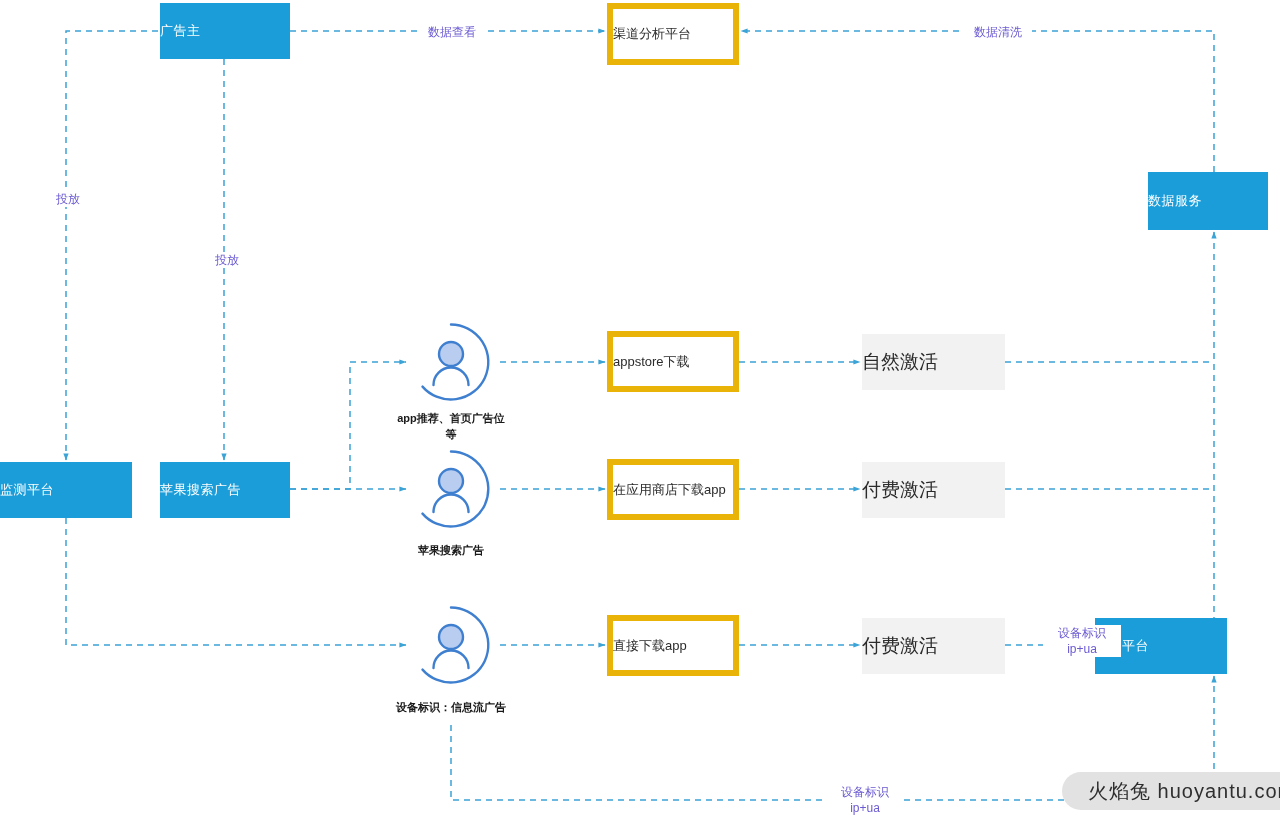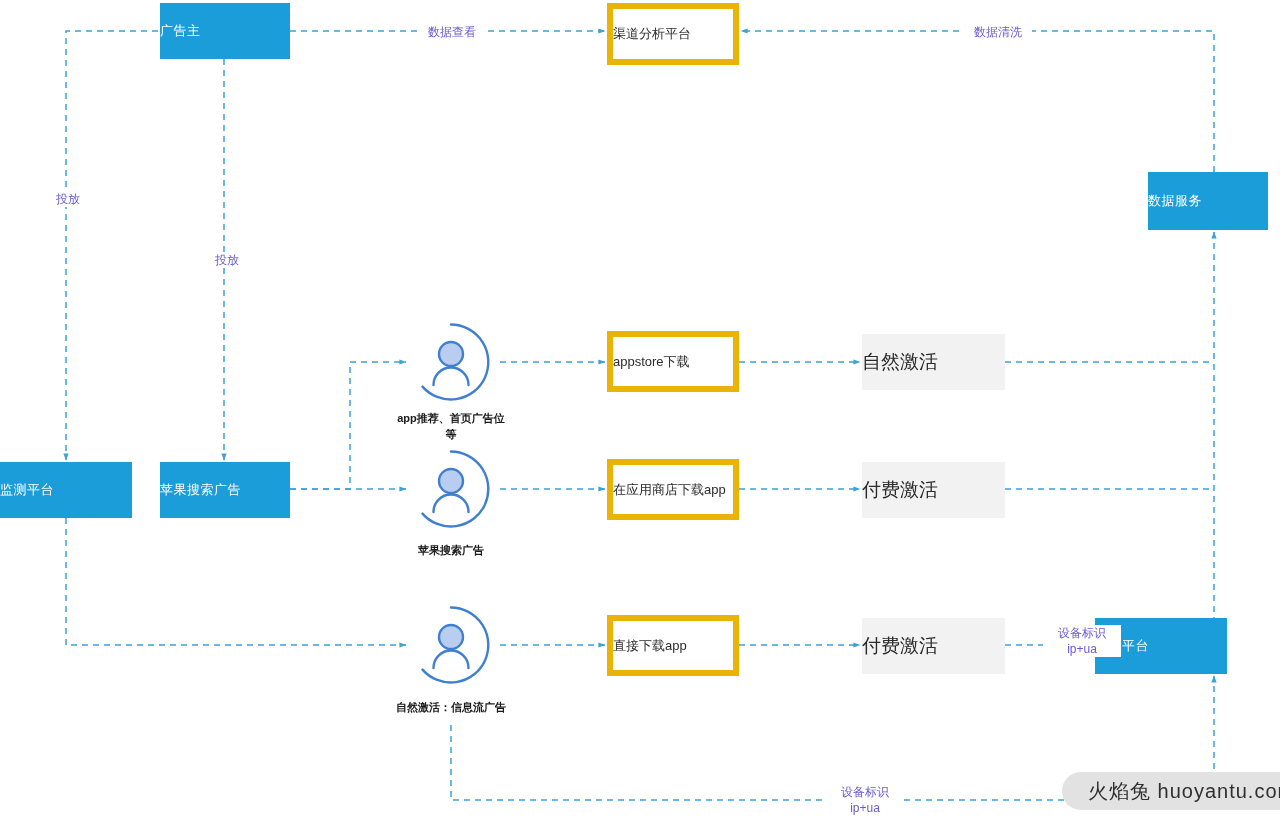--- a/index.html
+++ b/index.html
@@ -219,21 +219,21 @@
   </div>
   <div class="avatar-caption" style="left:361px;top:543px;width:180px;">苹果搜索广告</div>
 
   <div class="avatar" style="left:411px;top:605px;">
     <svg width="80" height="80" viewBox="0 0 80 80" xmlns="http://www.w3.org/2000/svg">
       <path d="M40,2.5 A37.5,37.5 0 1,1 11.5,64.6" fill="none" stroke="#3f7fd0" stroke-width="2.4" stroke-linecap="round"></path>
       <circle cx="40" cy="32" r="12" fill="#b9cdf0" stroke="#3f7fd0" stroke-width="2.4"></circle>
       <path d="M22.5,63 A17.5,17.5 0 0,1 57.5,63" fill="none" stroke="#3f7fd0" stroke-width="2.4" stroke-linecap="round"></path>
     </svg>
   </div>
-  <div class="avatar-caption" style="left:351px;top:700px;width:200px;">自然激活：信息流广告</div>
+  <div class="avatar-caption" style="left:351px;top:700px;width:200px;">设备标识：信息流广告</div>
 
   <div class="edge-label" style="left:418px;top:24px;width:60px;font-family:Liberation Serif, serif;">数据查看</div>
 
   <div class="edge-label" style="left:964px;top:24px;width:60px;">数据清洗</div>
 
   <div class="edge-label" style="left:48px;top:191px;width:32px;">投放</div>
 
   <div class="edge-label" style="left:207px;top:252px;width:32px;">投放</div>
 
   <div class="edge-label" style="left:1043px;top:625px;width:70px;">设备标识

